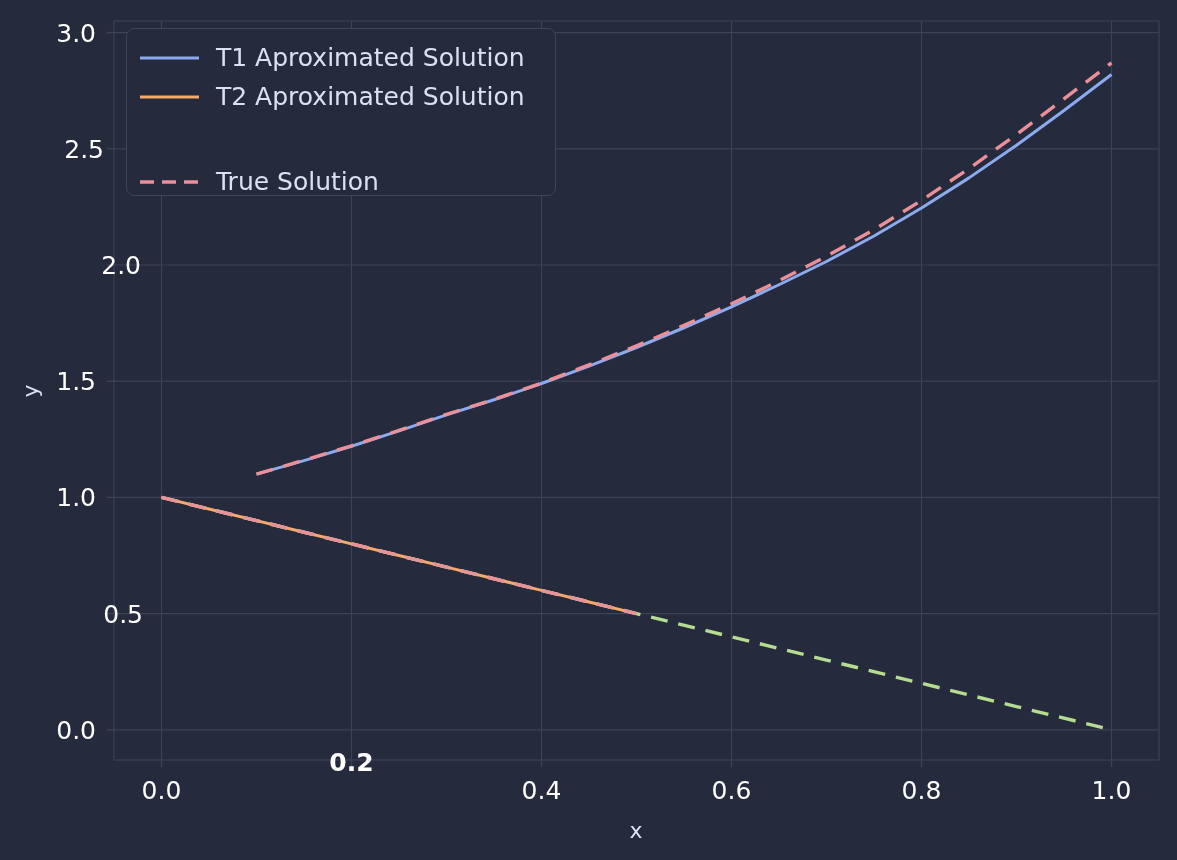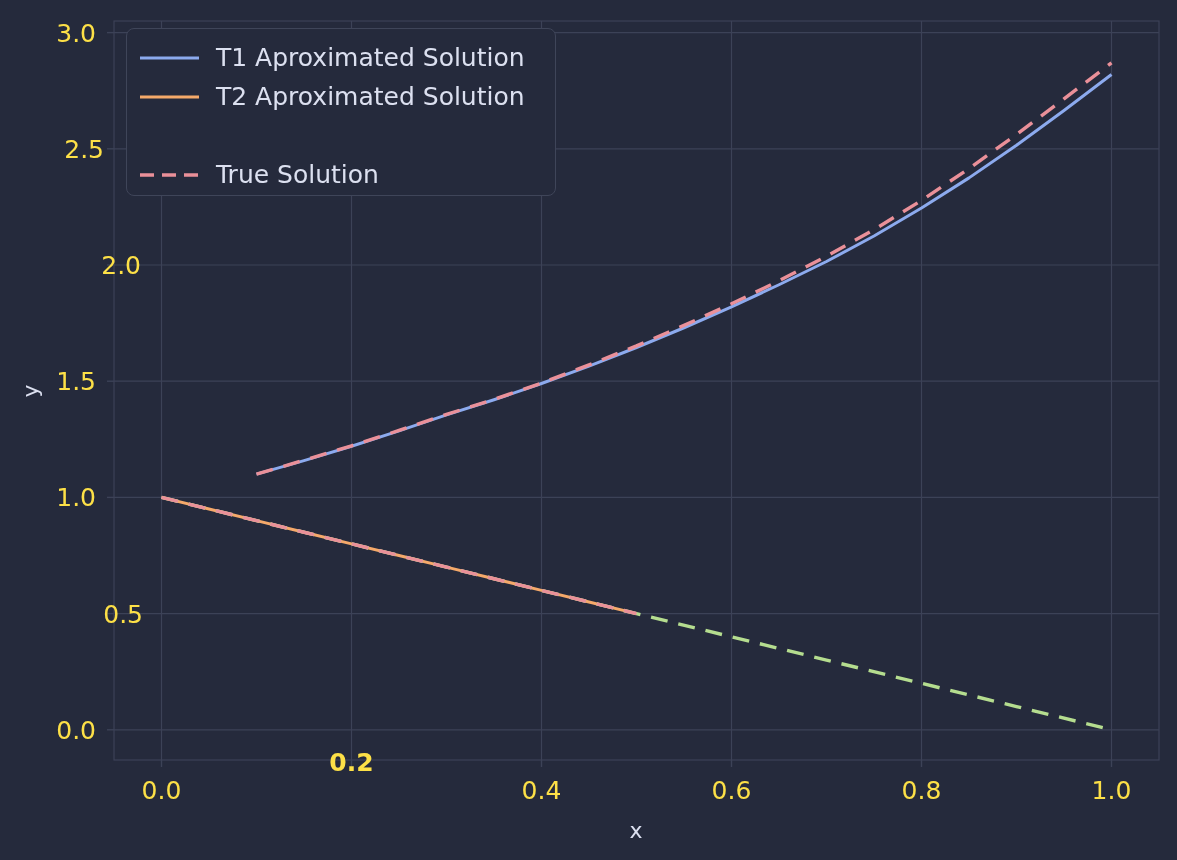--- a/index.html
+++ b/index.html
@@ -17,21 +17,21 @@
   }
   #plot-svg {
     position: absolute;
     left: 0;
     top: 0;
     width: 1177px;
     height: 860px;
   }
   .tick-label {
     position: absolute;
-    color: #fde047;
+    color: #ffffff;
     font-size: 25px;
     font-family: "DejaVu Sans", sans-serif;
     white-space: nowrap;
     letter-spacing: 0px;
   }
   .xtick-label {
     transform: translateX(-50%);
     text-align: center;
   }
   .ytick-label {
@@ -160,21 +160,21 @@
             <line x1="1" x2="60" y1="12" y2="12" stroke="#8caaee" stroke-width="3"></line>
           </svg></div>
         <span class="legend-text">T1 Aproximated Solution</span>
       </div>
       <div class="legend-entry" style="top: 48px;">
         <div class="legend-swatch"><svg width="61" height="24" viewBox="0 0 61 24">
             <line x1="1" x2="60" y1="12" y2="12" stroke="#f5a96a" stroke-width="3"></line>
           </svg></div>
         <span class="legend-text">T2 Aproximated Solution</span>
       </div>
-      <div class="legend-entry" style="top: 126px;">
+      <div class="legend-entry" style="top: 126px; align-items: flex-end;">
         <div class="legend-swatch"><svg width="61" height="24" viewBox="0 0 61 24">
             <line x1="1" x2="60" y1="12" y2="12" stroke="#ea9099" stroke-width="3.4" stroke-dasharray="14,8"></line>
           </svg></div>
         <span class="legend-text">True Solution</span>
       </div>
     </div>
 
 </div>
 
 </body></html>

